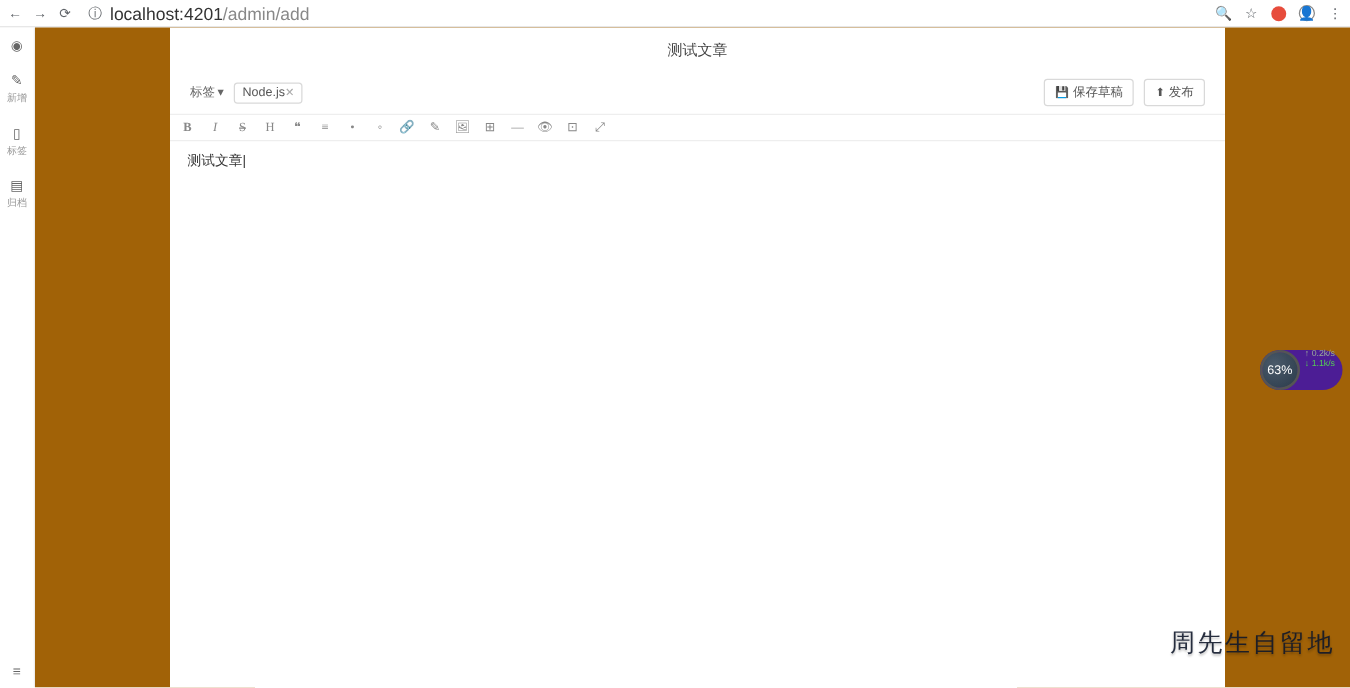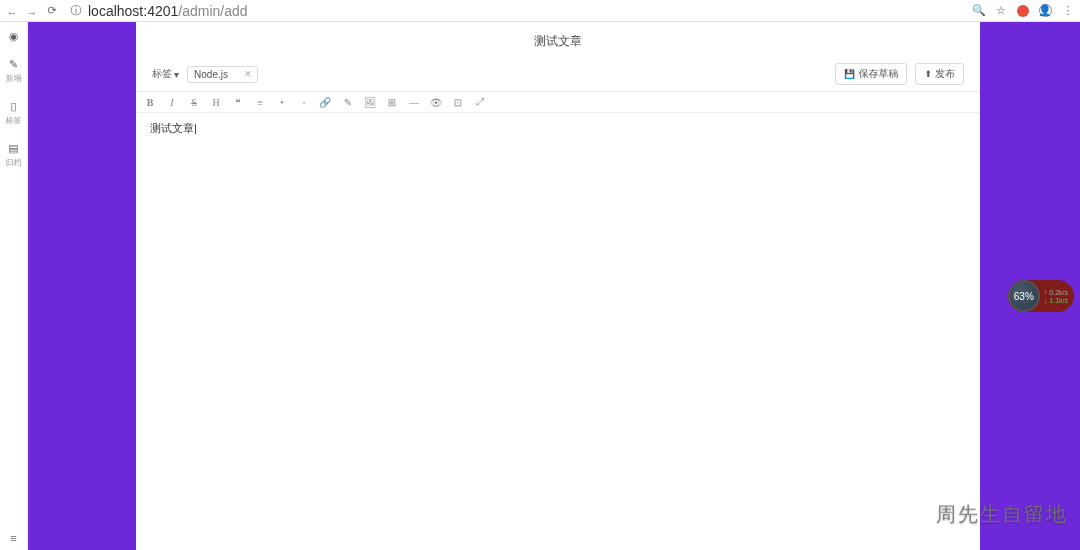--- a/index.html
+++ b/index.html
@@ -11,42 +11,42 @@
 .url-text .host{color:#333}
 .url-text .path{color:#888}
 .bar-right{display:flex;align-items:center;gap:10px}
 .ext-badge{width:12px;height:12px;border-radius:50%;background:#e74c3c}
 .main-layout{display:flex;height:528px}
 .sidebar{width:28px;background:#fff;border-right:1px solid #eee;display:flex;flex-direction:column;align-items:center;padding-top:8px;gap:16px}
 .side-item{display:flex;flex-direction:column;align-items:center;gap:3px;cursor:pointer}
 .side-icon{width:12px;height:12px;color:#666;display:flex;align-items:center;justify-content:center;font-size:11px}
 .side-label{font-size:8px;color:#999}
 .side-spacer{flex:1}
-.content-scroll{flex:1;background:#6d28d9;overflow:hidden;position:relative}
+.content-scroll{flex:1;background:#a16207;overflow:hidden;position:relative}
 .article-card{background:#fff;margin:0 auto;margin-left:108px;margin-right:100px;min-height:600px}
 .title-row{text-align:center;padding:9px 0 8px}
 .title-input{border:none;text-align:center;font-size:12px;color:#444;outline:none;width:100%}
 .meta-row{display:flex;align-items:center;padding:6px 16px;gap:8px}
 .tag-dd{font-size:10px;color:#666;cursor:pointer;display:flex;align-items:center;gap:2px}
-.tag-chip{border:1px solid #d9d9d9;border-radius:3px;padding:2px 6px;font-size:10px;color:#555;display:flex;align-items:center;gap:16px}
+.tag-chip{border:1px solid #d9d9d9;border-radius:3px;padding:2px 6px;font-size:10px;color:#555;display:flex;align-items:center;gap:0}
 .chip-x{color:#aaa;font-size:9px;cursor:pointer}
 .meta-spacer{flex:1}
 .btn{border:1px solid #d9d9d9;border-radius:3px;padding:3px 8px;font-size:10px;color:#555;background:#fff;cursor:pointer;display:flex;align-items:center;gap:3px}
 .btn-icon{font-size:9px}
 .toolbar{border-top:1px solid #eee;border-bottom:1px solid #eee;padding:4px 8px;display:flex;align-items:center;gap:10px}
 .tb-btn{width:12px;height:12px;color:#888;font-size:10px;display:flex;align-items:center;justify-content:center;cursor:pointer;font-family:Georgia,serif}
 .editor-body{padding:8px 14px;min-height:420px;font-size:11px;color:#333;outline:none}
 .cursor::after{content:"|";animation:blink 1s infinite}
 @keyframes blink{50%{opacity:0}}
-.net-widget{position:absolute;right:6px;top:280px;display:flex;align-items:center;background:#7f1d1d;border-radius:16px;height:32px;padding-right:6px}
+.net-widget{position:absolute;right:6px;top:280px;display:flex;background:#4c1d95;border-radius:16px;height:32px;padding-right:6px}
 .net-circle{width:32px;height:32px;border-radius:50%;background:radial-gradient(circle at 35% 35%,#4a5a6a,#2a3a4a);border:2px solid #555;display:flex;align-items:center;justify-content:center;color:#fff;font-size:10px;font-weight:500}
 .net-stats{display:flex;flex-direction:column;padding-left:4px;gap:1px}
 .net-line{font-size:7px;color:#9a9;display:flex;align-items:center;gap:2px}
 .net-line.dn{color:#5c5}
-.watermark{position:absolute;right:12px;bottom:22px;color:#737373;font-size:20px;letter-spacing:2px;text-shadow:0 1px 2px rgba(0,0,0,.3);opacity:.9;display:flex;align-items:flex-start;gap:6px}
+.watermark{position:absolute;right:12px;bottom:22px;color:#0f172a;font-size:20px;letter-spacing:2px;text-shadow:0 1px 2px rgba(0,0,0,.3);opacity:.9;display:flex;align-items:flex-start;gap:6px}
 .wechat-icon{width:28px;height:22px;position:relative;opacity:.9}
 .wechat-icon::before,.wechat-icon::after{content:"";position:absolute;background:#fff;border-radius:50%}
 .wechat-icon::before{width:16px;height:14px;left:0;top:2px}
 .wechat-icon::after{width:13px;height:11px;right:0;bottom:0}
 </style>
 </head>
 <body>
 
 <div class="browser-bar">
   <div class="nav-icon">←</div>

